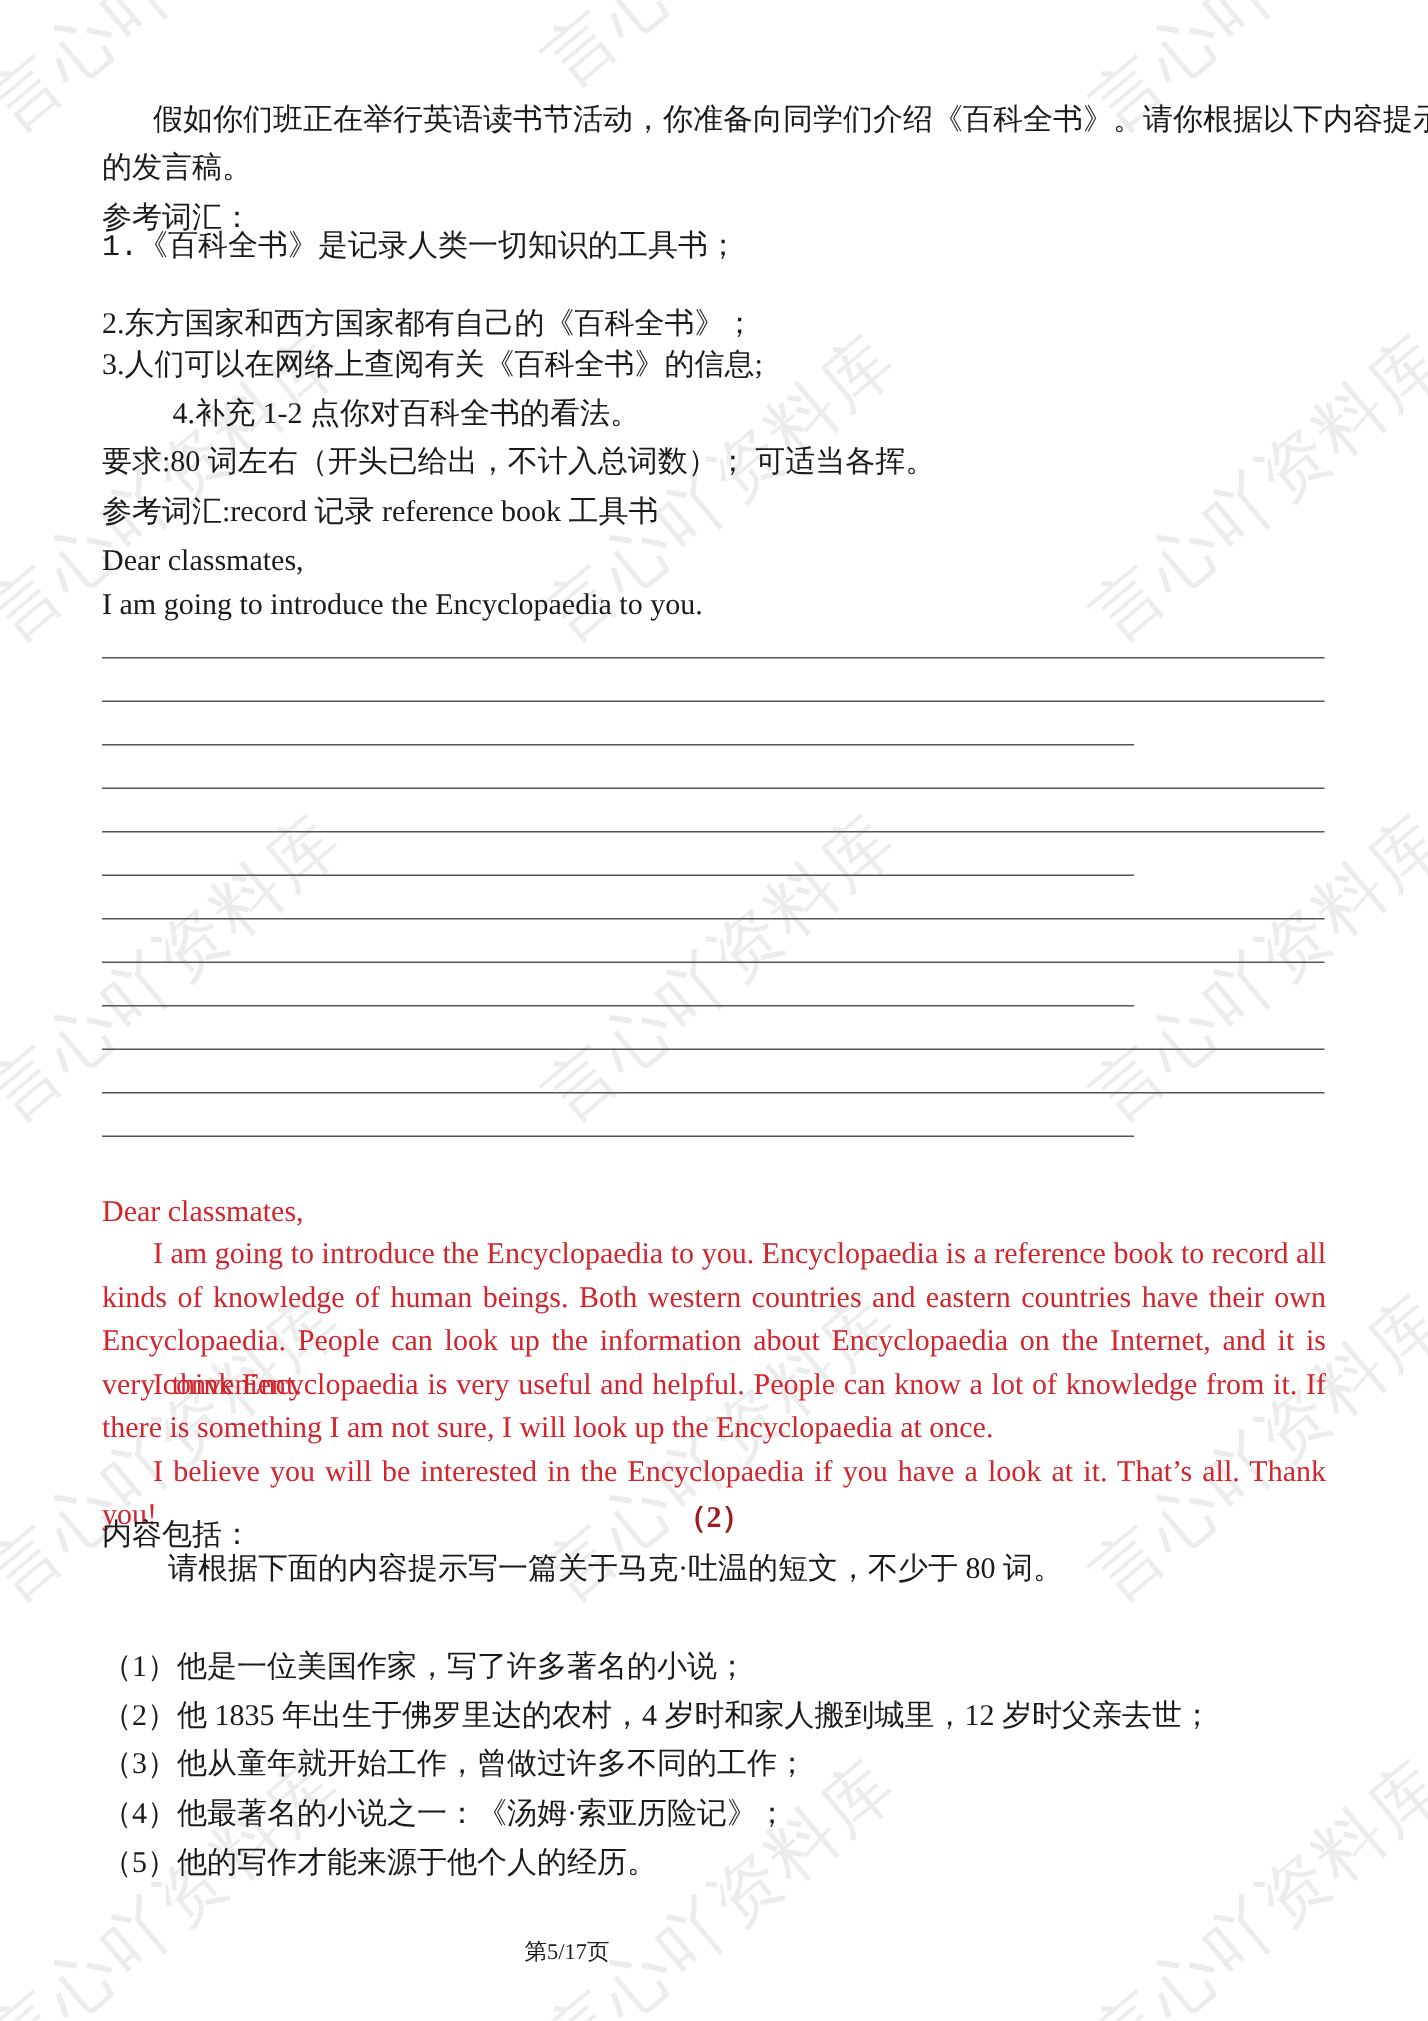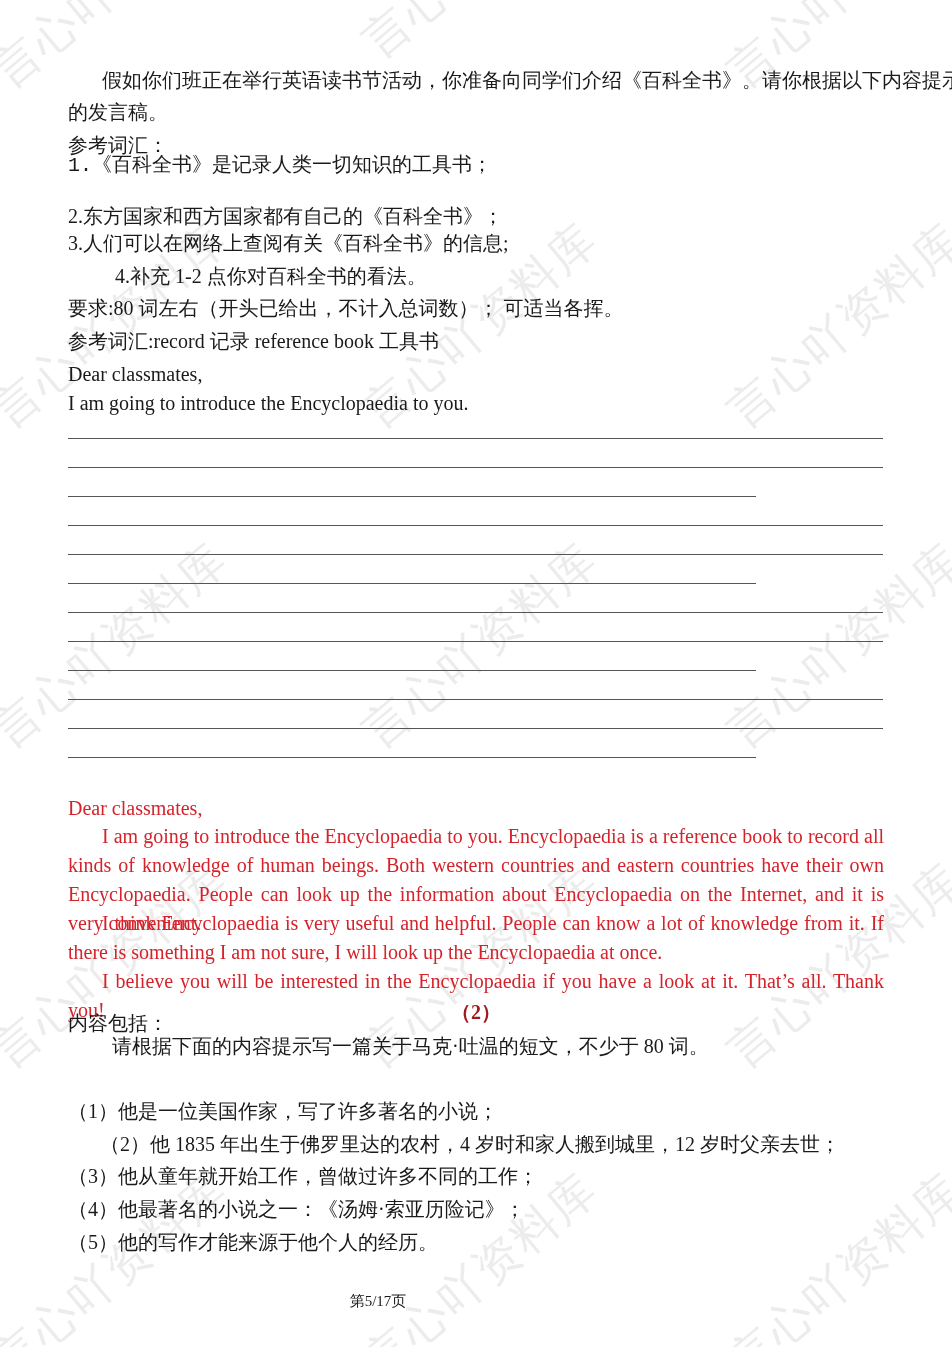--- a/index.html
+++ b/index.html
@@ -81,20 +81,20 @@
 
     <div class="line red" style="top:798px;">Dear classmates,</div>
     <div class="para red indent" style="top:822px;">I am going to introduce the Encyclopaedia to you. Encyclopaedia is a reference book to record all kinds of knowledge of human beings. Both western countries and eastern countries have their own Encyclopaedia. People can look up the information about Encyclopaedia on the Internet, and it is very convenient.</div>
     <div class="para red indent" style="top:909px;">I think Encyclopaedia is very useful and helpful. People can know a lot of knowledge from it. If there is something I am not sure, I will look up the Encyclopaedia at once.</div>
     <div class="para red indent" style="top:967px;">I believe you will be interested in the Encyclopaedia if you have a look at it. That’s all. Thank you!</div>
 
     <div class="line maroon" style="top:1002px;left:0;width:816px;text-align:center;">（2）</div>
     <div class="line" style="top:1036px;left:44px;">请根据下面的内容提示写一篇关于马克·吐温的短文，不少于 80 词。</div>
     <div class="line" style="top:1013px;text-align:center;">内容包括：</div>
     <div class="line" style="top:1101px;">（1）他是一位美国作家，写了许多著名的小说；</div>
-    <div class="line" style="top:1134px;margin-left:32px;">（2）他 1835 年出生于佛罗里达的农村，4 岁时和家人搬到城里，12 岁时父亲去世；</div>
+    <div class="line" style="top:1134px;">（2）他 1835 年出生于佛罗里达的农村，4 岁时和家人搬到城里，12 岁时父亲去世；</div>
     <div class="line" style="top:1166px;">（3）他从童年就开始工作，曾做过许多不同的工作；</div>
     <div class="line" style="top:1199px;">（4）他最著名的小说之一：《汤姆·索亚历险记》；</div>
     <div class="line" style="top:1232px;">（5）他的写作才能来源于他个人的经历。</div>
   </div>
 
   <div class="footer">第5/17页</div>
 </div>
 
 </body></html>

